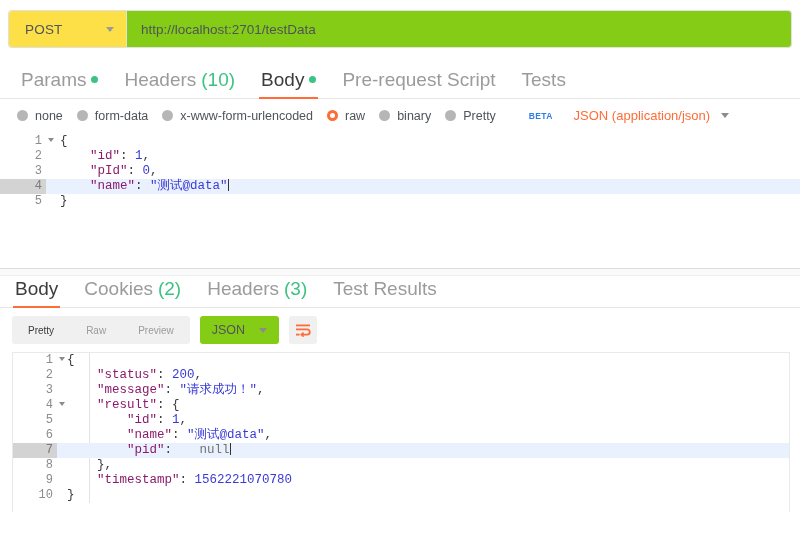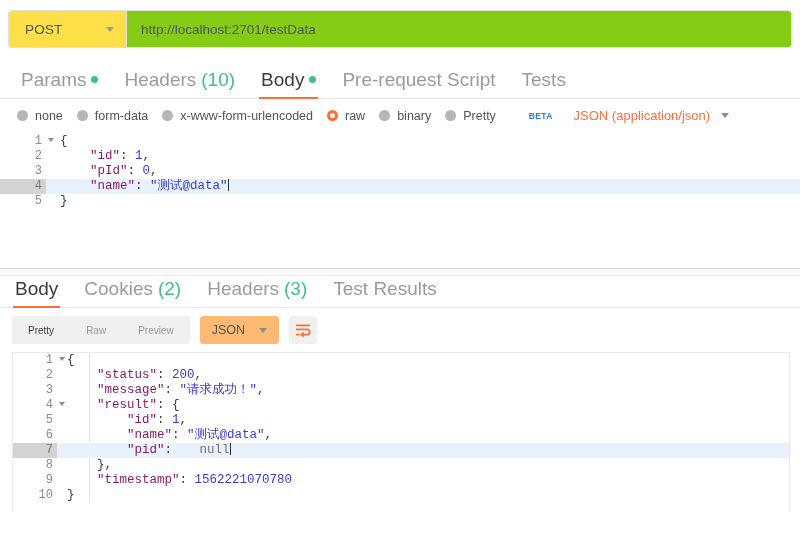--- a/index.html
+++ b/index.html
@@ -256,21 +256,21 @@
     align-items: center;
     font-size: 10px;
     color: #9b9b9b;
     cursor: pointer;
   }
   .seg.active { color: #3c3c3c; }
   .fmt-select {
     display: flex;
     align-items: center;
     gap: 14px;
-    background: #fdba74;
+    background: #84cc16;
     border-radius: 3px;
     height: 28px;
     padding: 0 12px;
     font-size: 12.5px;
     color: #50555b;
     cursor: pointer;
   }
   .wrap-btn {
     width: 28px; height: 28px;
     background: #f0f0f0;

